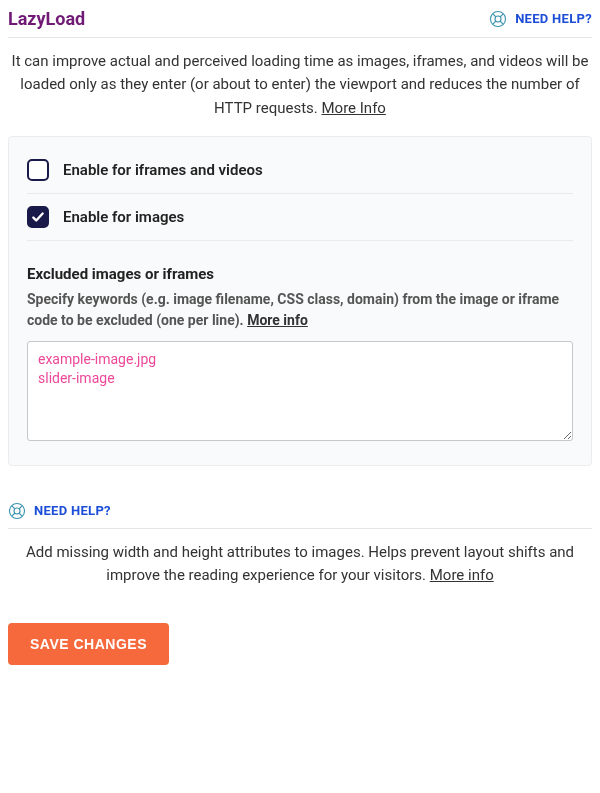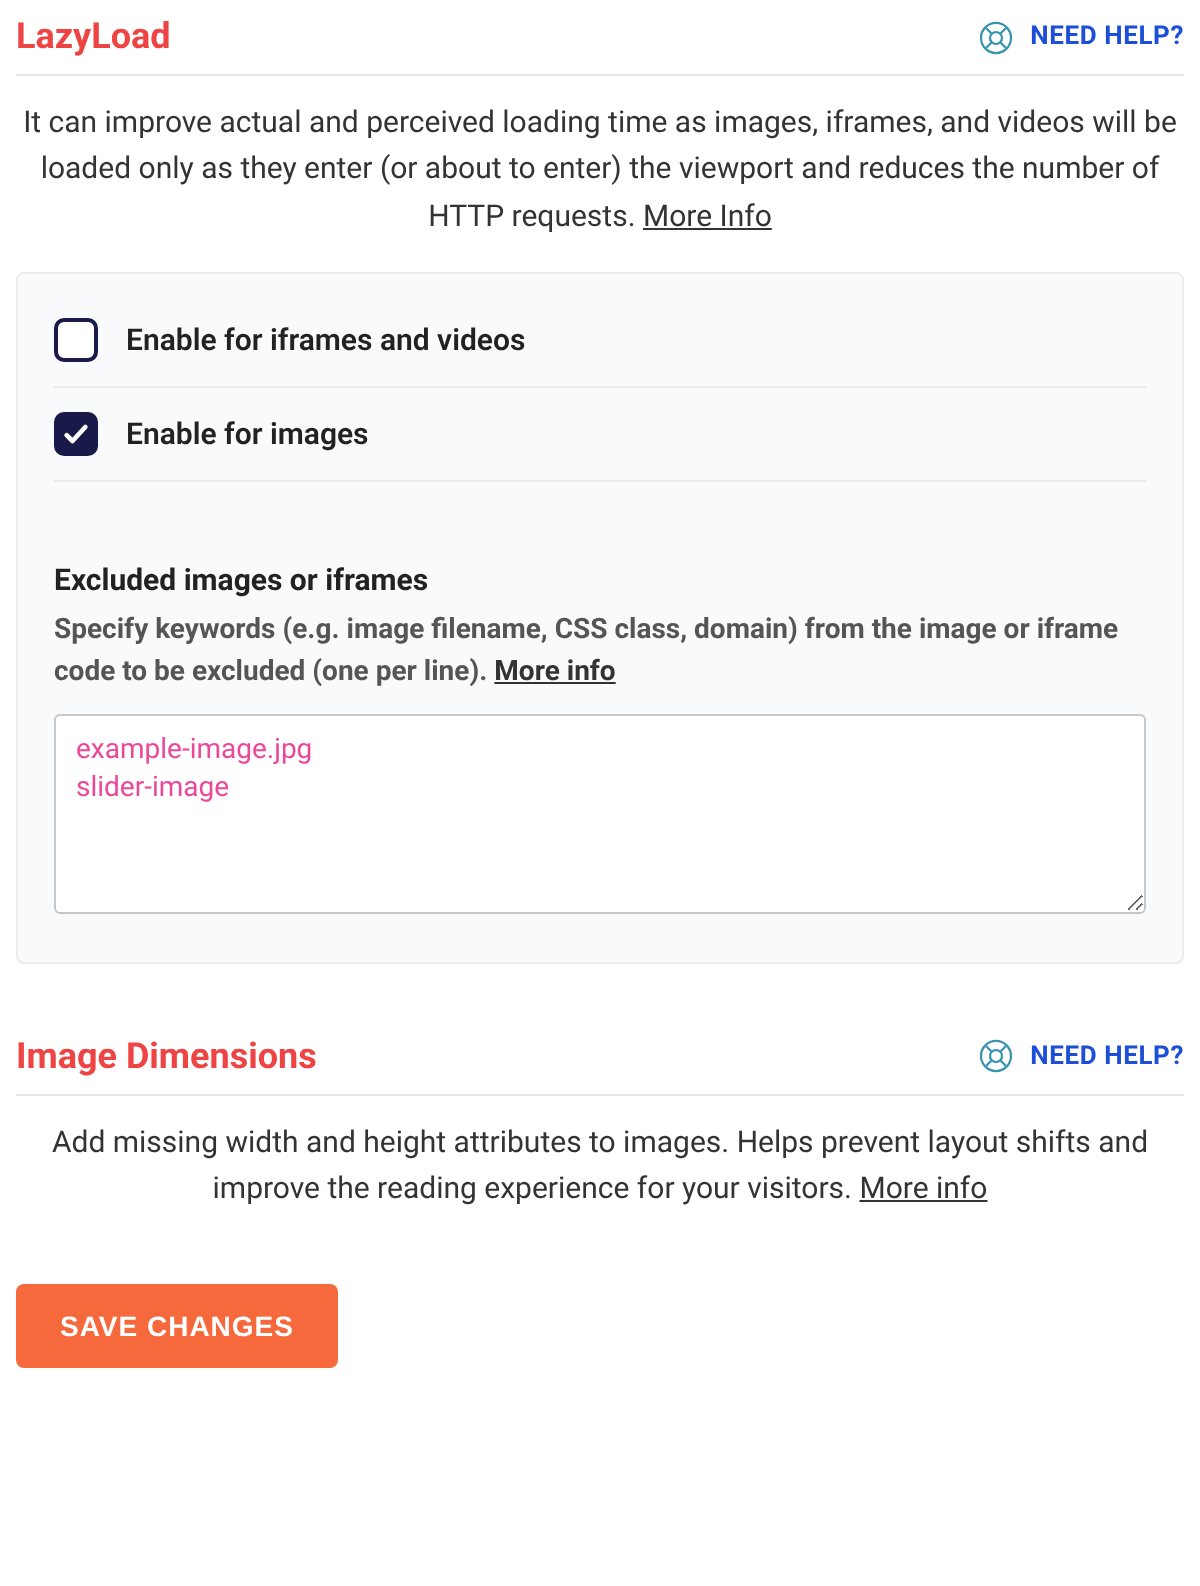--- a/index.html
+++ b/index.html
@@ -19,21 +19,21 @@
     }
     .section-header {
       display: flex;
       justify-content: space-between;
       align-items: center;
       border-bottom: 1px solid #e6e6e6;
       padding-bottom: 8px;
       margin-bottom: 12px;
     }
     .section-title {
-      color: #ef4444;
+      color: #701a75;
       font-weight: 700;
       font-size: 18px;
     }
     .help-link {
       display: flex;
       align-items: center;
       gap: 8px;
       color: #1d4ed8;
       font-weight: 700;
       font-size: 13px;
@@ -101,21 +101,21 @@
     .option-label {
       font-size: 15px;
       font-weight: 600;
       color: #222;
       cursor: pointer;
     }
     .subheading {
       font-size: 15px;
       font-weight: 700;
       color: #222;
-      margin-top: 40px;
+      margin-top: 24px;
       margin-bottom: 6px;
     }
     .subdesc {
       font-size: 14px;
       line-height: 1.5;
       color: #555;
       margin-bottom: 10px;
       font-weight: bold;
     }
     .textarea {
@@ -186,21 +186,20 @@
     <p class="subdesc">
       <span>Specify keywords (e.g. image filename, CSS class, domain) from the image or iframe code to be excluded (one per line). </span><a class="inline-link">More info</a>
     </p>
     <textarea class="textarea" style="">example-image.jpg
 slider-image</textarea>
   </div>
 </div>
 
 <div class="section">
   <div class="section-header">
-    <div class="section-title">Image Dimensions</div>
     <div class="help-link">
       <svg class="help-icon" viewBox="0 0 24 24" fill="none" stroke="currentColor" stroke-width="1.5">
         <circle cx="12" cy="12" r="10"></circle>
         <circle cx="12" cy="12" r="4"></circle>
         <line x1="5.5" y1="5.5" x2="9" y2="9"></line>
         <line x1="18.5" y1="5.5" x2="15" y2="9"></line>
         <line x1="5.5" y1="18.5" x2="9" y2="15"></line>
         <line x1="18.5" y1="18.5" x2="15" y2="15"></line>
       </svg>
       <span>NEED HELP?</span>

